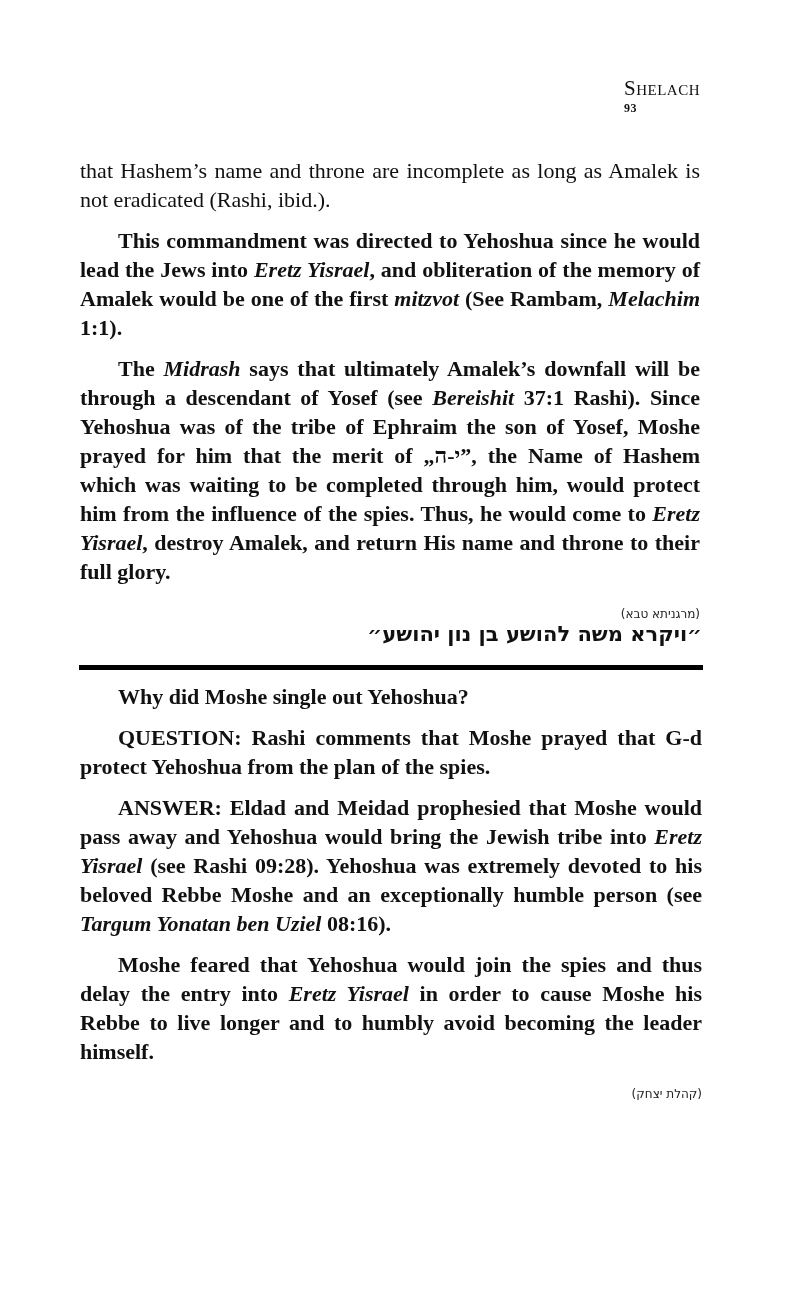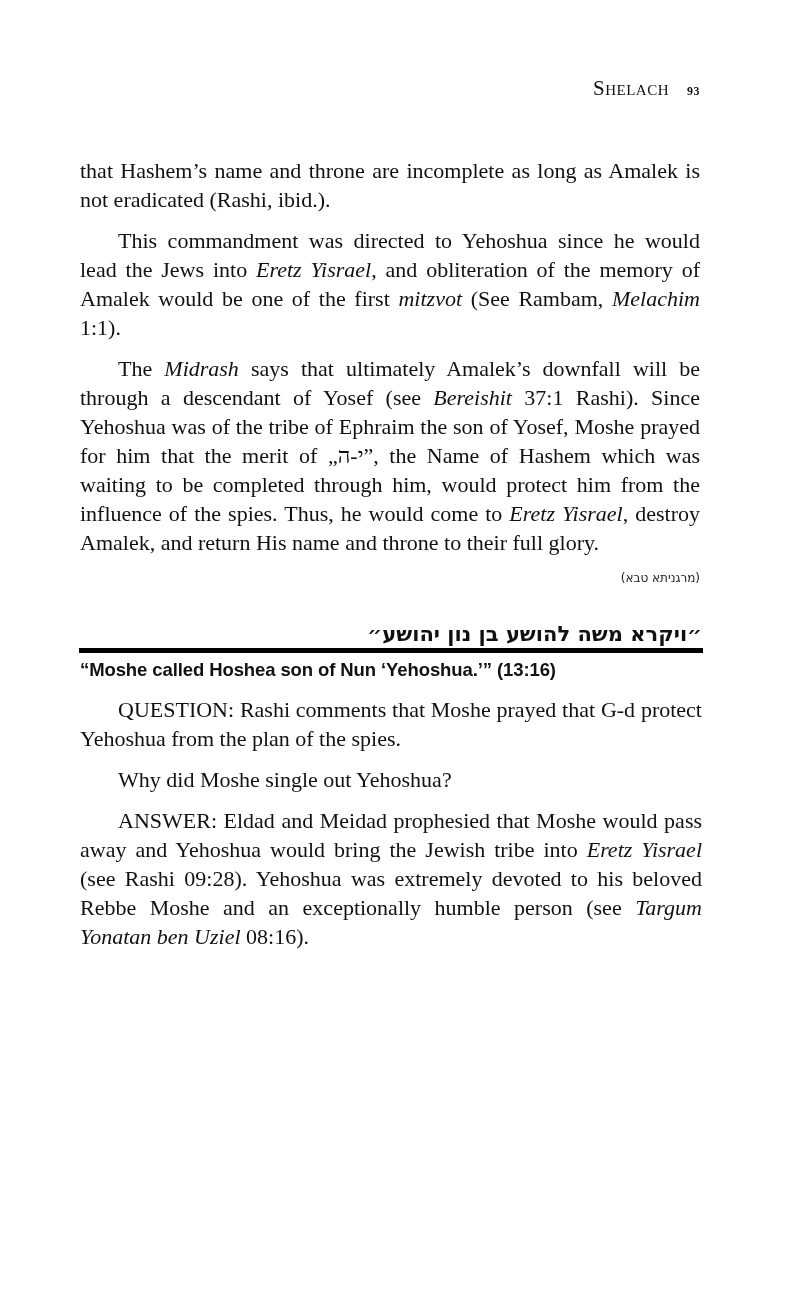--- a/index.html
+++ b/index.html
@@ -16,21 +16,21 @@
       font-family: "Liberation Serif", "DejaVu Serif", serif;
     }
     .running-head {
       position: absolute;
       top: 76px;
       right: 100px;
       font-size: 19px;
       letter-spacing: 0.5px;
       display: flex;
       align-items: baseline;
-      gap: 18px;
+      flex-direction: column;
     }
     .running-head .title {
       font-variant: small-caps;
       font-size: 21px;
     }
     .running-head .page-num {
       font-weight: bold;
       font-size: 12px;
     }
     .page-body {
@@ -41,49 +41,50 @@
     }
     p {
       margin: 0 0 12px 0;
       font-size: 22px;
       line-height: 29px;
       text-align: justify;
       text-indent: 0;
     }
     p.indent {
       text-indent: 38px;
+      font-weight: bold;
     }
     i { font-style: italic; }
     .source {
       direction: rtl;
       text-align: left;
       font-family: "DejaVu Sans", sans-serif;
       font-size: 12px;
-      margin-top: 2px;
+      margin-top: 9px;
       color: #222;
     }
     .source-row {
       display: flex;
       justify-content: flex-end;
       margin: 0;
     }
     .section {
       position: absolute;
       left: 80px;
       width: 622px;
       top: 620px;
     }
     .hebrew-title {
       direction: rtl;
       text-align: right;
       font-family: "DejaVu Sans", sans-serif;
       font-weight: bold;
       font-size: 21px;
       line-height: 28px;
-      padding-bottom: 0;
+      padding-bottom: 17px;
     }
     .rule {
       height: 5px;
       background: #000;
       margin: 0 0 4px -1px;
       width: 624px;
     }
     .english-title {
       font-family: "Liberation Sans", "DejaVu Sans", sans-serif;
       font-weight: bold;
@@ -111,19 +112,22 @@
       <p class="indent"><span>The </span><i>Midrash</i><span> says that ultimately Amalek’s downfall will be through a descendant of Yosef (see </span><i>Bereishit</i><span> 37:1 Rashi). Since Yehoshua was of the tribe of Ephraim the son of Yosef, Moshe prayed for him that the merit of „י-ה”, the Name of Hashem which was waiting to be completed through him, would protect him from the influence of the spies. Thus, he would come to </span><i>Eretz Yisrael</i><span>, destroy Amalek, and return His name and throne to their full glory.</span></p>
     </div>
   <div class="source-row">
     <span class="source">(מרגניתא טבא)</span>
   </div>
 </div>
 
 <div class="section">
   <div class="hebrew-title">״ויקרא משה להושע בן נון יהושע״</div>
   <div class="rule"></div>
-  <div class="english-title">“Moshe called Hoshea son of Nun ‘Yehoshua.’” (13:16)</div>
   <div class="sec-body" id="sec-paras">
+      <p class="indent"><span>Why did Moshe single out Yehoshua?</span></p>
       <p class="indent"><span>QUESTION: Rashi comments that Moshe prayed that G-d protect Yehoshua from the plan of the spies.</span></p>
-      <p class="indent"><span>Why did Moshe single out Yehoshua?</span></p>
       <p class="indent"><span>ANSWER: Eldad and Meidad prophesied that Moshe would pass away and Yehoshua would bring the Jewish tribe into </span><i>Eretz Yisrael</i><span> (see Rashi 09:28). Yehoshua was extremely devoted to his beloved Rebbe Moshe and an exceptionally humble person (see </span><i>Targum Yonatan ben Uziel</i><span> 08:16).</span></p>
+      <p class="indent"><span>Moshe feared that Yehoshua would join the spies and thus delay the entry into </span><i>Eretz Yisrael</i><span> in order to cause Moshe his Rebbe to live longer and to humbly avoid becoming the leader himself.</span></p>
     </div>
+  <div class="source-row">
+    <span class="source">(קהלת יצחק)</span>
+  </div>
 </div>
 
 </body></html>

